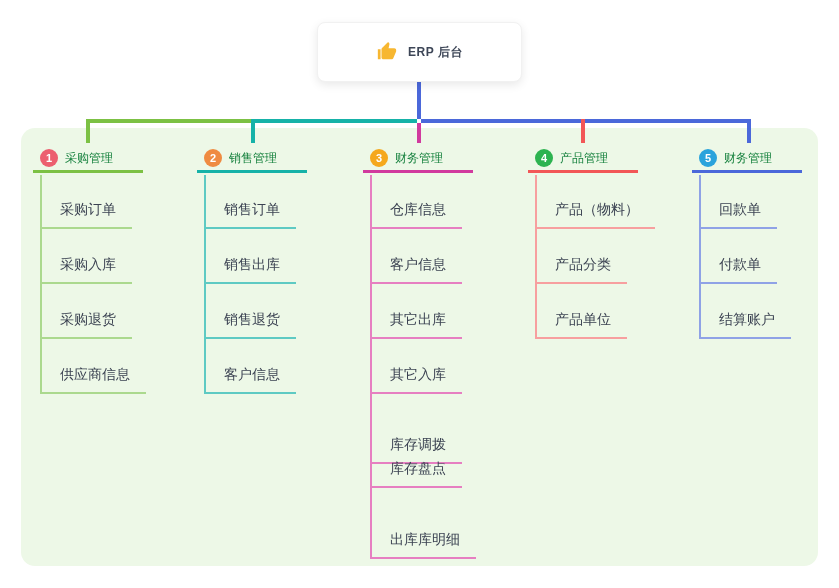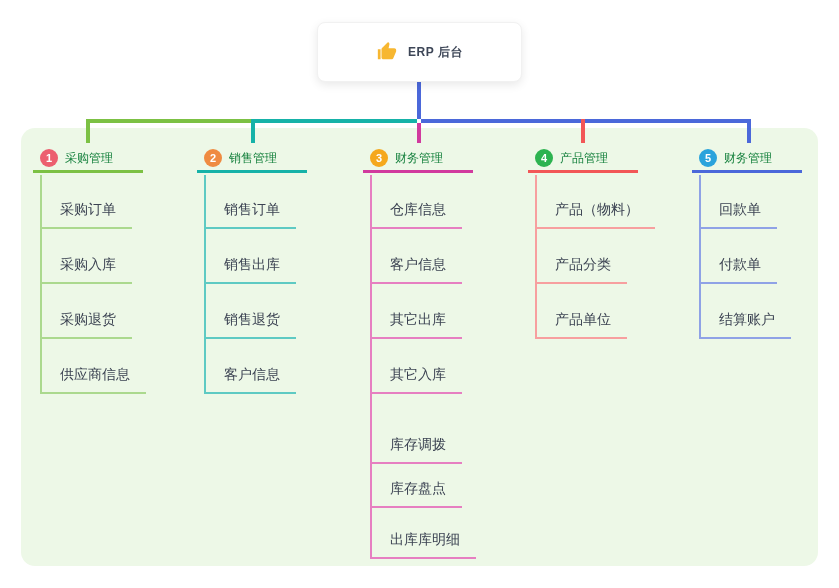--- a/index.html
+++ b/index.html
@@ -40,21 +40,21 @@
                  display:flex; align-items:center; gap:7px; padding-left:7px; cursor:default; }
   .badge { width:18px; height:18px; border-radius:50%; background:var(--badge);
            color:#ffffff; font-size:11px; font-weight:bold; line-height:18px;
            text-align:center; flex:0 0 18px; }
   .branch-title { font-size:12px; font-weight:500; color:#15803d; white-space:nowrap; }
 
   .vline { position:absolute; left:7px; top:29px; width:2px; background:var(--light); }
   .vh3 { height:164px; } .vh4 { height:219px; } .vh7 { height:384px; }
 
   .child { position:absolute; left:7px; white-space:nowrap; }
-  .c0{top:53px}.c1{top:108px}.c2{top:163px}.c3{top:218px}.c4{top:288px}.c5{top:332px}.c6{top:383px}
+  .c0{top:53px}.c1{top:108px}.c2{top:163px}.c3{top:218px}.c4{top:288px}.c5{top:312px}.c6{top:383px}
   .child-label { display:inline-block; font-size:14px; color:#3b4252; line-height:20px;
                  padding:0 16px 8px 20px; border-bottom:2px solid var(--light); }
 </style>
 </head>
 <body>
 
 <div id="stage">
 
   <div class="panel" style="background: rgb(237, 248, 231);"></div>
 

